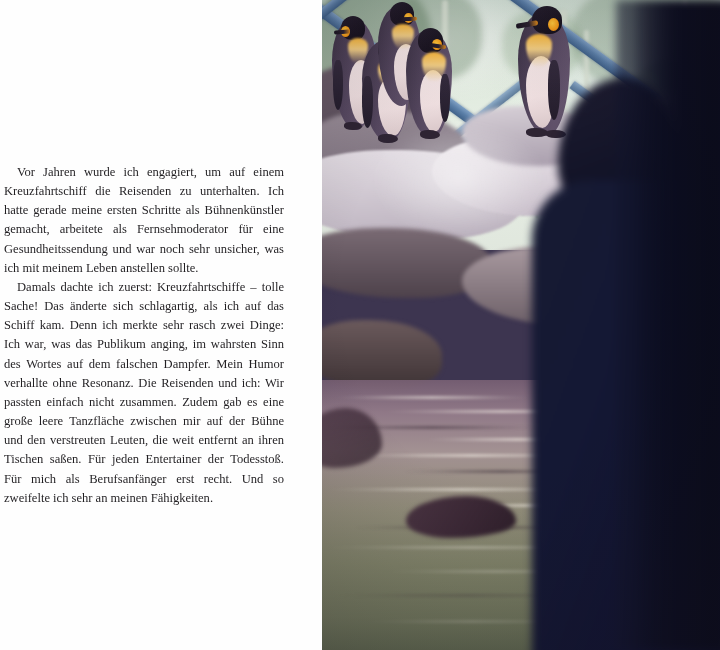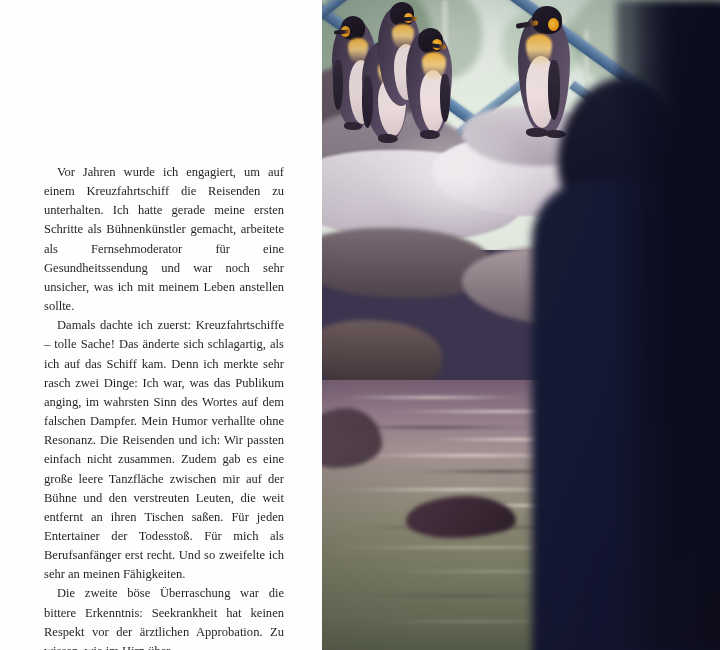--- a/index.html
+++ b/index.html
@@ -27,21 +27,21 @@
   .body-copy{
     position:absolute;left:4px;top:163px;width:280px;
     font-size:12.55px;
     line-height:19.15px;
     color:#211f22;
     text-align:justify;
     text-justify:inter-word;
     hyphens:manual;
   }
   .body-copy p{margin:0;}
-  .body-copy p.indent{text-indent:13px;margin-left:40px;}
+  .body-copy p.indent{text-indent:13px;}
   .body-copy p:last-child{text-align:justify;}
   .page-number{
     position:absolute;left:0;top:592px;width:282px;
     text-align:center;
     font-size:12.2px;
     color:#27385c;
     letter-spacing:.4px;
   }
 
   
@@ -196,21 +196,20 @@
 <body>
 
 <div class="spread">
 
   <div class="text-page">
 
 
     <div class="body-copy">
       <p class="indent">Vor Jahren wurde ich engagiert, um auf einem Kreuzfahrtschiff die Reisenden zu unterhalten. Ich hatte gerade meine ersten Schritte als Bühnenkünstler gemacht, arbeitete als Fernsehmoderator für eine Gesundheitssendung und war noch sehr unsicher, was ich mit meinem Leben anstellen sollte.</p>
       <p class="indent">Damals dachte ich zuerst: Kreuzfahrtschiffe – tolle Sache! Das änderte sich schlagartig, als ich auf das Schiff kam. Denn ich merkte sehr rasch zwei Dinge: Ich war, was das Publikum anging, im wahrsten Sinn des Wortes auf dem falschen Dampfer. Mein Humor verhallte ohne Resonanz. Die Reisenden und ich: Wir passten einfach nicht zusammen. Zudem gab es eine große leere Tanzfläche zwischen mir auf der Bühne und den verstreuten Leuten, die weit entfernt an ihren Tischen saßen. Für jeden Entertainer der Todesstoß. Für mich als Berufsanfänger erst recht. Und so zweifelte ich sehr an meinen Fähigkeiten.</p>
-      <p class="indent">Die zweite böse Überraschung war die bittere Erkenntnis: Seekrankheit hat keinen Respekt vor der ärztlichen Approbation. Zu wissen, wie im Hirn über</p>
     </div>
 
   </div>
 
   <div class="photo-page">
 
     <div class="sky"></div>
 
     <div class="photo-layer">
       <div class="tree" style="left:-10px;top:-20px;width:120px;height:130px;background:rgba(96,126,96,.5);"></div>

